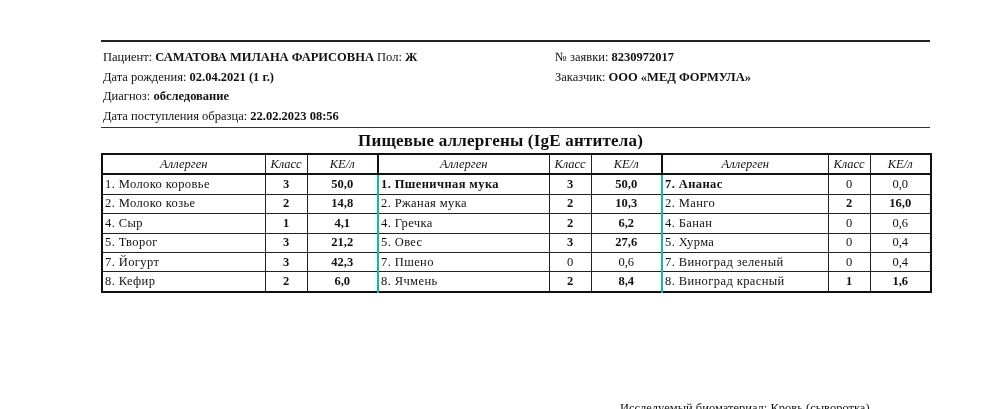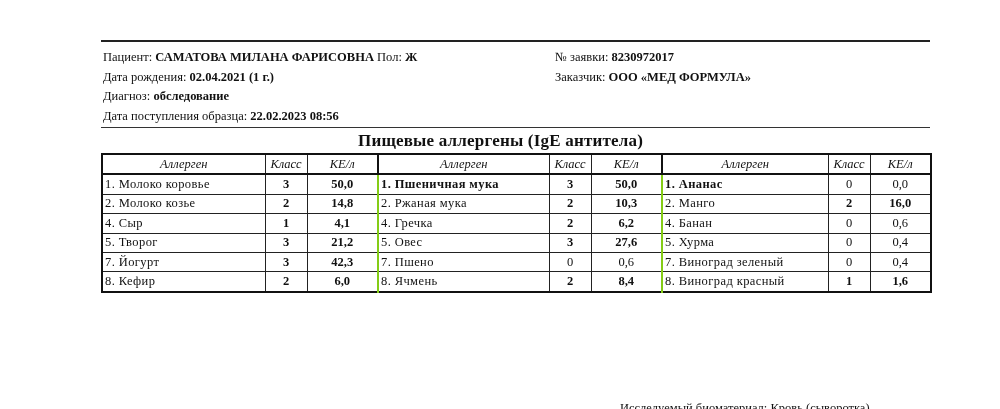--- a/index.html
+++ b/index.html
@@ -22,21 +22,21 @@
     border-collapse: collapse; border: 2px solid #111; table-layout: fixed;
     font-size: 12.5px;
   }
   table.allergens th, table.allergens td {
     border: 1px solid #222; height: 18.4px; padding: 0 2px; line-height: 17px;
     white-space: nowrap; overflow: hidden;
   }
   table.allergens th { font-weight: normal; font-style: italic; text-align: center; border-bottom: 2px solid #111; }
   table.allergens td.name { text-align: left; letter-spacing: 0.4px; }
   table.allergens td.cls, table.allergens td.val { text-align: center; }
-  table.allergens td.sep { border-left: 2px solid #84cc16; }
+  table.allergens td.sep { border-left: 2px solid #14b8a6; }
   table.allergens th.sep { border-left: 2px solid #111; }
   .pos { font-weight: bold; }
   .notes {
     position: absolute; left: 101px; top: 327px; width: 829px;
     font-size: 12.5px; line-height: 17.5px; text-align: justify;
   }
   .notes p { margin: 0; text-indent: 28px; }
   .footer-line {
     position: absolute; left: 620px; top: 400px; font-size: 12.5px; line-height: 17px; white-space: nowrap;
   }
@@ -107,21 +107,21 @@
     </tr>
   </thead>
   <tbody id="allergen-body">
       <tr>
         <td class="name">1. Молоко коровье</td>
         <td class="cls pos">3</td>
         <td class="val pos">50,0</td>
         <td class="name sep pos">1. Пшеничная мука</td>
         <td class="cls pos">3</td>
         <td class="val pos">50,0</td>
-        <td class="name sep pos">1. Ананас</td>
+        <td class="name sep pos">7. Ананас</td>
         <td class="cls">0</td>
         <td class="val">0,0</td>
       </tr>
       <tr>
         <td class="name">2. Молоко козье</td>
         <td class="cls pos">2</td>
         <td class="val pos">14,8</td>
         <td class="name sep">2. Ржаная мука</td>
         <td class="cls pos">2</td>
         <td class="val pos">10,3</td>

